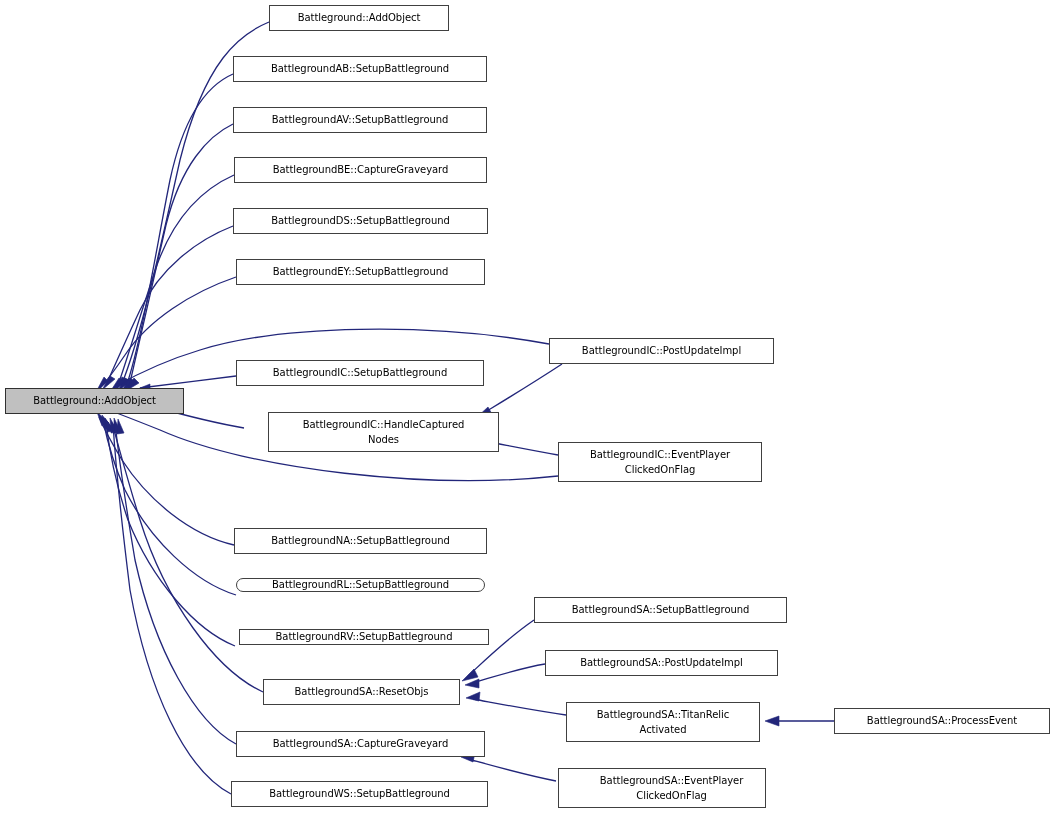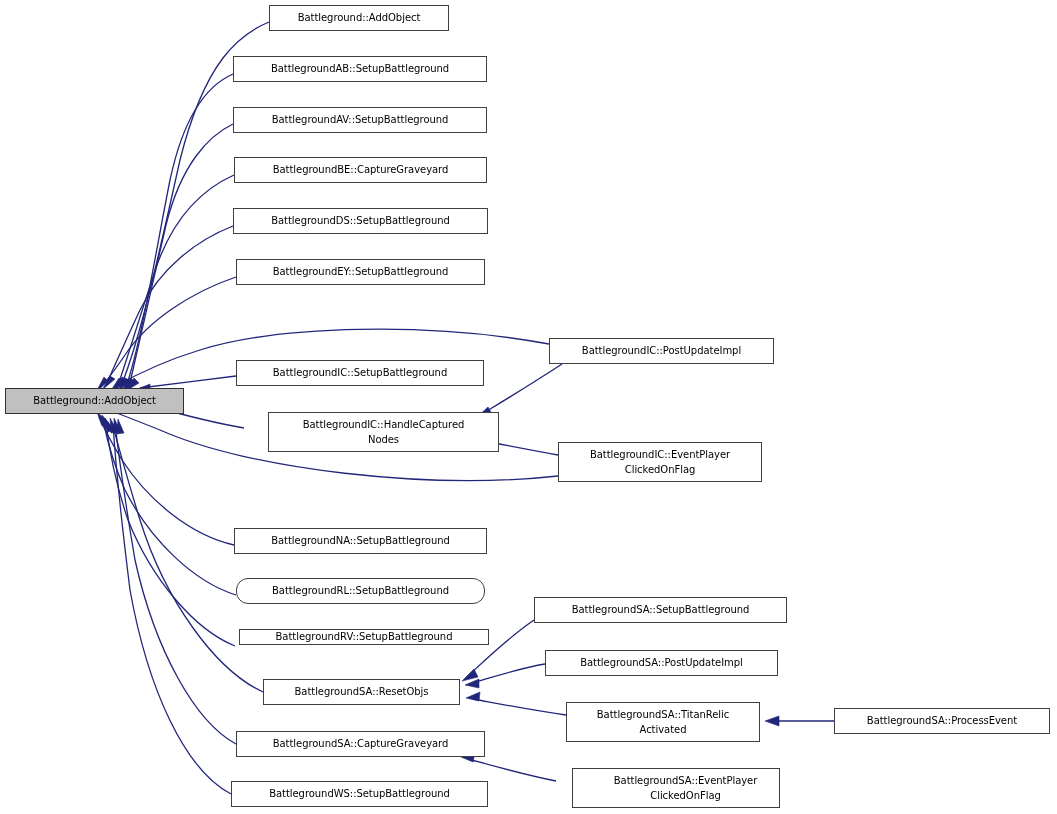--- a/index.html
+++ b/index.html
@@ -166,26 +166,26 @@
       <div class="node-box" style="left: 234px; top: 157px; width: 253px; height: 26px;"><span class="node-label">BattlegroundBE::CaptureGraveyard</span></div>
       <div class="node-box" style="left: 233px; top: 208px; width: 255px; height: 26px;"><span class="node-label">BattlegroundDS::SetupBattleground</span></div>
       <div class="node-box" style="left: 236px; top: 259px; width: 249px; height: 26px;"><span class="node-label">BattlegroundEY::SetupBattleground</span></div>
       <div class="node-box" style="left: 549px; top: 338px; width: 225px; height: 26px;"><span class="node-label">BattlegroundIC::PostUpdateImpl</span></div>
       <div class="node-box" style="left: 236px; top: 360px; width: 248px; height: 26px;"><span class="node-label">BattlegroundIC::SetupBattleground</span></div>
       <div class="node-box" style="left: 244px; top: 412px; width: 231px; height: 40px; margin-left: 24px;"><span class="node-label">BattlegroundIC::HandleCaptured
 Nodes</span></div>
       <div class="node-box" style="left: 558px; top: 442px; width: 204px; height: 40px;"><span class="node-label">BattlegroundIC::EventPlayer
 ClickedOnFlag</span></div>
       <div class="node-box" style="left: 234px; top: 528px; width: 253px; height: 26px;"><span class="node-label">BattlegroundNA::SetupBattleground</span></div>
-      <div class="node-box" style="left: 236px; top: 578px; width: 249px; height: 26px; border-radius: 12px;"><span class="node-label">BattlegroundRL::SetupBattleground</span></div>
+      <div class="node-box" style="left: 236px; top: 578px; width: 249px; height: 14px; border-radius: 12px;"><span class="node-label">BattlegroundRL::SetupBattleground</span></div>
       <div class="node-box" style="left: 534px; top: 597px; width: 253px; height: 26px;"><span class="node-label">BattlegroundSA::SetupBattleground</span></div>
       <div class="node-box" style="left: 239px; top: 629px; width: 250px; height: 16px;"><span class="node-label">BattlegroundRV::SetupBattleground</span></div>
       <div class="node-box" style="left: 545px; top: 650px; width: 233px; height: 26px;"><span class="node-label">BattlegroundSA::PostUpdateImpl</span></div>
       <div class="node-box" style="left: 263px; top: 679px; width: 197px; height: 26px;"><span class="node-label">BattlegroundSA::ResetObjs</span></div>
       <div class="node-box" style="left: 566px; top: 702px; width: 194px; height: 40px;"><span class="node-label">BattlegroundSA::TitanRelic
 Activated</span></div>
       <div class="node-box" style="left: 834px; top: 708px; width: 216px; height: 26px;"><span class="node-label">BattlegroundSA::ProcessEvent</span></div>
       <div class="node-box" style="left: 236px; top: 731px; width: 249px; height: 26px;"><span class="node-label">BattlegroundSA::CaptureGraveyard</span></div>
-      <div class="node-box" style="left: 572px; top: 768px; width: 208px; height: 40px; padding-left: 19px;"><span class="node-label">BattlegroundSA::EventPlayer
+      <div class="node-box" style="left: 558px; top: 768px; width: 208px; height: 40px; padding-left: 19px;"><span class="node-label">BattlegroundSA::EventPlayer
 ClickedOnFlag</span></div>
       <div class="node-box" style="left: 231px; top: 781px; width: 257px; height: 26px;"><span class="node-label">BattlegroundWS::SetupBattleground</span></div>
     </div>
 </div>
 
 </body></html>

